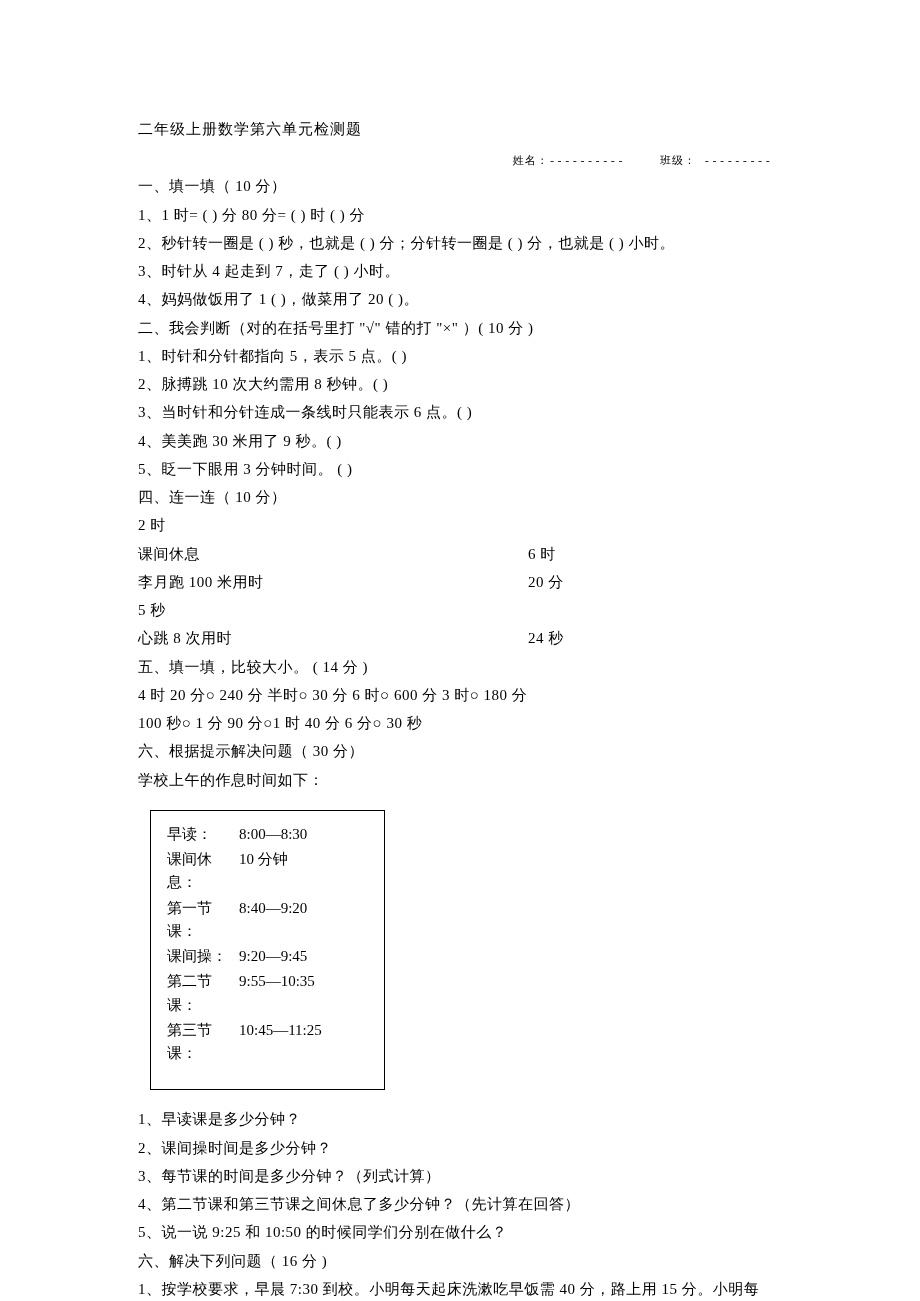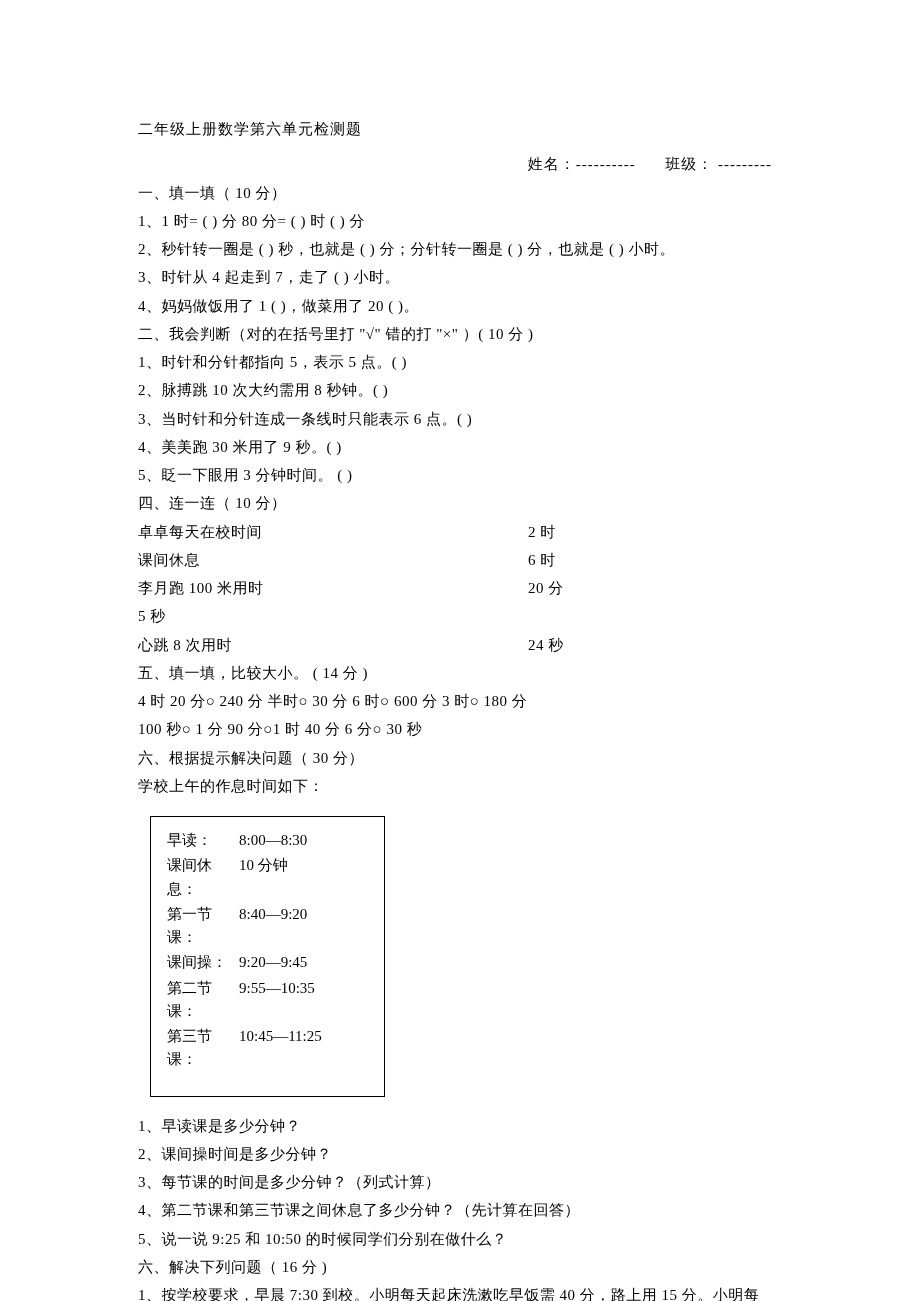--- a/index.html
+++ b/index.html
@@ -17,22 +17,23 @@
       text-align: left;
       font-size: 15px;
       font-weight: normal;
       margin-bottom: 12px;
       letter-spacing: 1px;
     }
     .name-class {
       text-align: right;
       padding-right: 10px;
       margin-bottom: 4px;
-      font-size: 15px;
+      font-size: 11px;
       letter-spacing: 1px;
+      font-family: Liberation Mono, monospace;
     }
     .line { margin: 5px 0; letter-spacing: 0.5px; }
     .sp { display: inline-block; }
     .match-row { display: flex; }
     .match-left { width: 390px; }
     .match-right { }
     .schedule-box {
       border: 1px solid #000;
       width: 235px;
       margin: 18px 14px 18px 12px;
@@ -61,21 +62,20 @@
 
 <div class="line">二、我会判断（对的在括号里打 "√" 错的打 "×"        ）( 10 分 )</div>
 <div class="line">1、时针和分针都指向     5，表示  5 点。(  )</div>
 <div class="line">2、脉搏跳  10 次大约需用   8 秒钟。(  )</div>
 <div class="line">3、当时针和分针连成一条线时只能表示        6 点。(  )</div>
 <div class="line">4、美美跑  30 米用了  9 秒。(  )</div>
 <div class="line">5、眨一下眼用    3 分钟时间。 (  )</div>
 
 <div class="line">四、连一连（  10 分）</div>
 <div class="line match-row">
-  <span class="match-left">卓卓每天在校时间</span>
   <span class="match-right">2 时</span>
 </div>
 <div class="line match-row">
   <span class="match-left">课间休息</span>
   <span class="match-right">6 时</span>
 </div>
 <div class="line match-row">
   <span class="match-left">李月跑  100 米用时</span>
   <span class="match-right">20 分</span>
 </div>

